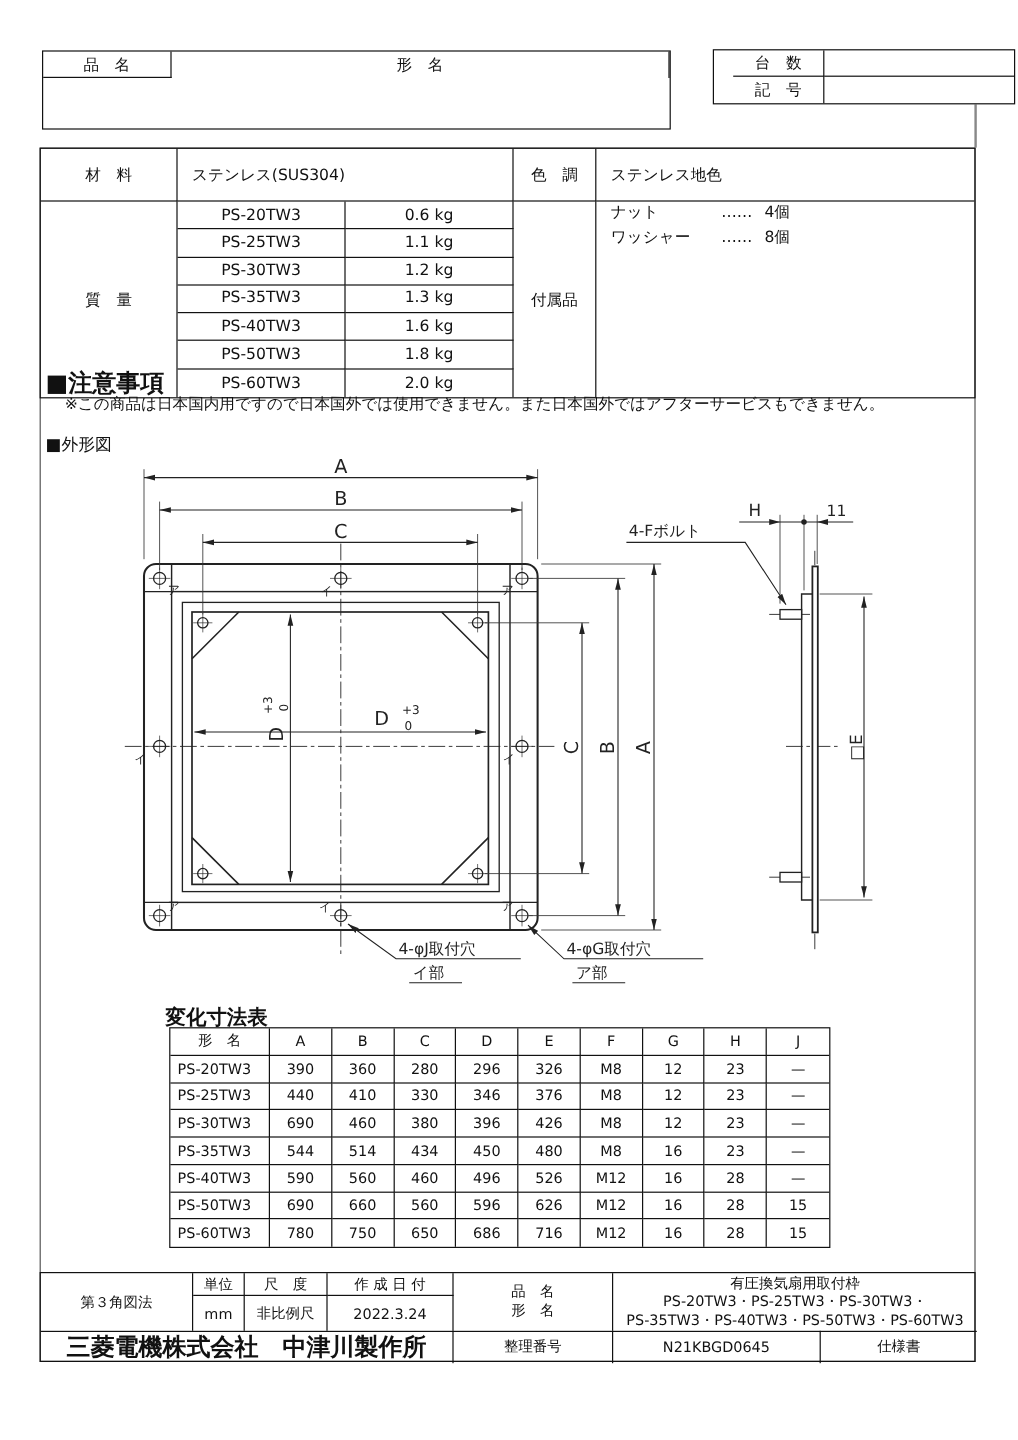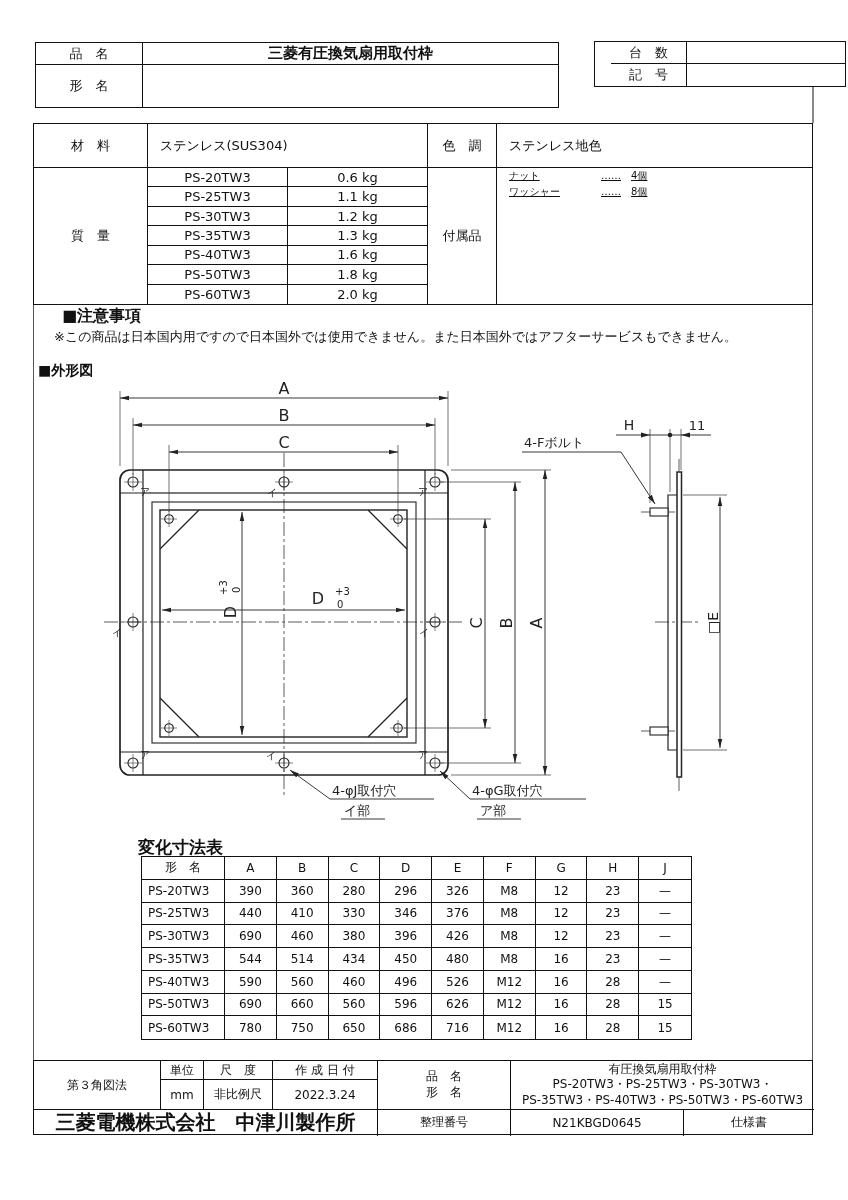--- a/index.html
+++ b/index.html
@@ -14,31 +14,31 @@
   
   .product-tbl{left:35px;top:42px;width:524px;height:66px;border:1.6px solid #111;
         display:grid;grid-template-columns:107px 1fr;grid-template-rows:22px 1fr;}
   .count-tbl{left:594px;top:41px;width:252px;height:46px;border:1.6px solid #111;
         display:grid;grid-template-columns:76px 1fr;grid-template-rows:1fr 1fr;padding-left:16px;}
   .two-line{display:flex;flex-direction:column;align-items:center;justify-content:center;line-height:1.35;}
   
   .page-frame{left:33px;top:123px;width:780px;height:1012px;border:1.2px solid #555;}
   .artifact-line{left:811.5px;top:87px;width:2px;height:36px;background:#888;}
   
-  .spec-tbl{left:33px;top:123px;width:780px;height:182px;border:1.6px solid #111;
+  .spec-tbl{left:33px;top:123px;width:780px;height:209px;border:1.6px solid #111;
         display:grid;grid-template-columns:114px 140px 140px 69px 1fr;grid-template-rows:44px repeat(7,1fr);}
   .spec-tbl .cell{font-size:13px;}
   .left-pad{justify-content:flex-start;padding-left:12px;}
-  .acc-line{display:flex;align-items:center;font-size:10px;line-height:1.6;text-decoration:underline;}
+  .acc-line{display:flex;align-items:center;font-size:13px;line-height:1.6;}
   .acc-name{display:inline-block;width:92px;}
   .acc-dots{margin-right:10px;}
   
-  .notes-h{left:38px;top:306px;font-size:16px;font-weight:bold;margin-left:24px;}
+  .notes-h{left:38px;top:306px;font-size:20px;font-weight:bold;}
   .notes-b{left:54px;top:328px;font-size:13px;}
-  .draw-h{left:38px;top:362px;font-size:14px;font-weight:bold;}
+  .draw-h{left:38px;top:362px;font-size:14px;font-weight:normal;}
   
   .dimtbl-title{left:138px;top:836px;font-size:17px;font-weight:bold;}
   .dim-tbl{left:141px;top:856px;width:551px;height:184px;border:1.6px solid #111;
         display:grid;grid-template-columns:83px repeat(9,1fr);grid-template-rows:repeat(8,1fr);}
   .dim-tbl .cell{font-size:12px;}
   .model-cell{justify-content:flex-start;padding-left:6px;}
   
   .title-blk{left:33px;top:1060px;width:780px;height:75px;border:1.6px solid #111;}
   .title-blk .cell{position:absolute;font-size:12px;}
   .tb-lines{display:flex;flex-direction:column;align-items:center;justify-content:center;line-height:1.3;}
@@ -192,21 +192,20 @@
       <text x="472" y="795" font-size="13">4-φG取付穴</text>
       <text x="480" y="815" font-size="13">ア部</text>
     </g>
   </svg>
 
   <div class="abs page-frame"></div>
   <div class="abs artifact-line"></div>
 
   <div class="abs product-tbl">
     <div class="cell bR bB">品　名</div>
-    <div class="cell bB bold" style="font-size:15px">三菱有圧換気扇用取付枠</div>
     <div class="cell bR">形　名</div>
   </div>
 
   <div class="abs count-tbl">
     <div class="cell bR bB">台　数</div>
     <div class="cell bB"></div>
     <div class="cell bR">記　号</div>
     <div class="cell"></div>
   </div>
 

